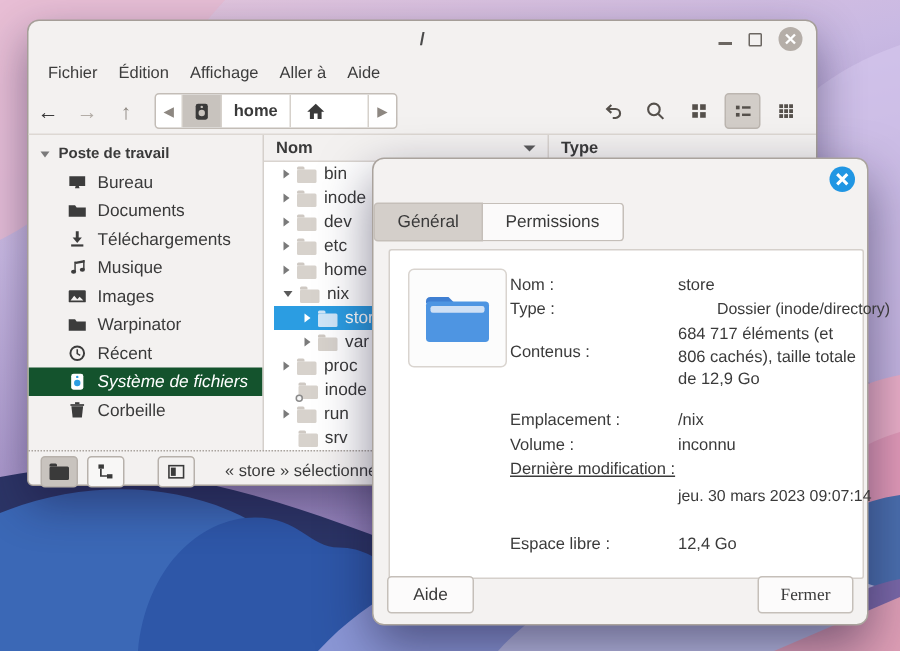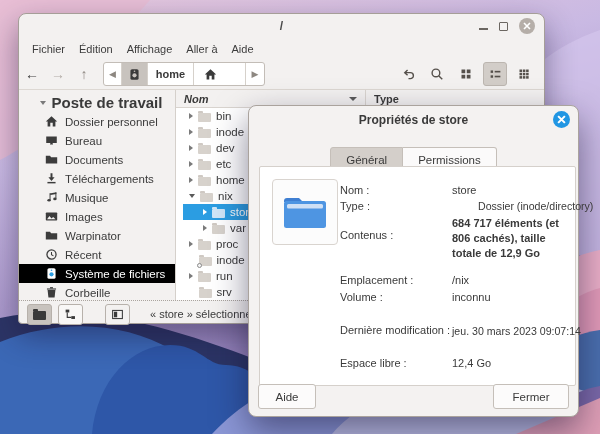--- a/index.html
+++ b/index.html
@@ -25,30 +25,30 @@
   .pchev{width:18px;color:#8d8781;font-size:9px;}
   .pcomp{width:26px;background:#c8c3be;color:#3a3a3a;}
   .phome{width:46px;font-size:11px;font-weight:bold;color:#3a3a3a;}
   .phouse{width:52px;justify-content:flex-start;padding-left:10px;color:#3a3a3a;}
   .tool-right{position:absolute;right:8px;top:3px;display:flex;align-items:center;gap:5px;}
   .ib{width:24px;height:24px;display:flex;align-items:center;justify-content:center;color:#55504b;border-radius:3px;}
   .ib.pressed{background:#d2cdc8;border:1px solid #bcb6b0;box-sizing:border-box;}
   .winbody{display:flex;height:210px;}
   
   .sidebar{width:157px;flex:0 0 157px;border-right:1px solid #d5d0cb;padding-top:3px;box-sizing:border-box;overflow:hidden;}
-  .side-head{height:19px;display:flex;align-items:center;gap:6px;padding-left:8px;font-size:15px;font-weight:bold;color:#3a3a3a;justify-content:center;}
+  .side-head{height:19px;display:flex;align-items:center;gap:6px;padding-left:8px;font-size:10px;font-weight:bold;color:#3a3a3a;}
   .side-item{height:19px;display:flex;align-items:center;gap:7px;padding-left:26px;font-size:11.5px;color:#3a3a3a;}
   .side-item .sic{width:13px;height:13px;flex:0 0 13px;color:#3c3c3c;display:flex;align-items:center;justify-content:center;}
-  .side-item.sel{background:#000000;color:#fff;}
+  .side-item.sel{background:#14532d;color:#fff;font-style:italic;}
   .side-item.sel .sic{color:#fff;}
   
   .pane{flex:1;background:#fff;display:flex;flex-direction:column;overflow:hidden;}
   .cols{height:18px;display:flex;background:#f3f1f0;border-bottom:1px solid #d9d4cf;font-size:11px;font-weight:bold;color:#3a3a3a;}
   .cols .c{display:flex;align-items:center;padding-left:8px;border-right:1px solid #d9d4cf;box-sizing:border-box;}
-  .c-nom{flex:0 0 190px;font-style:italic;}.c-taille{flex:0 0 85px;}.c-type{flex:1;border-right:none!important;}
+  .c-nom{flex:0 0 190px;}.c-taille{flex:0 0 85px;}.c-type{flex:1;border-right:none!important;}
   .sortarrow{margin-left:auto;margin-right:8px;width:0;height:0;border-left:4px solid transparent;border-right:4px solid transparent;border-top:4px solid #5a5a5a;}
   .trees{flex:1;position:relative;}
   .trow{height:16px;display:flex;align-items:center;gap:5px;font-size:11.5px;color:#3a3a3a;padding-left:13px;}
   .trow.d2{padding-left:27px;}
   .trow.sel{background:linear-gradient(to right,#fff 7px,#2b9de2 7px);color:#fff;}
   .exp{width:0;height:0;flex:0 0 auto;}
   .exp.r{border-top:3.5px solid transparent;border-bottom:3.5px solid transparent;border-left:4.5px solid #7a7a7a;}
   .exp.d{border-left:3.5px solid transparent;border-right:3.5px solid transparent;border-top:4.5px solid #5a5a5a;}
   .exp.none{width:4.5px;}
   .trow.sel .exp.r{border-left-color:#fff;}
@@ -63,33 +63,33 @@
   .sb-btn.pressed{background:#c8c3be;}
   .sb-sep{width:10px;}
   .sb-text{font-size:11px;color:#3a3a3a;margin-left:14px;white-space:nowrap;overflow:hidden;}
   .sb-fold{width:13px;height:9px;background:#3a3a3a;border-radius:1px;position:relative;margin-top:2px;}
   .sb-fold::before{content:"";position:absolute;top:-2px;left:0;width:5px;height:2px;background:#3a3a3a;border-radius:1px 1px 0 0;}
   
   .dlg{position:absolute;left:248px;top:105px;width:331px;height:312px;background:#f4f2f1;border:1px solid #aaa39d;border-radius:8px;box-shadow:0 14px 34px rgba(20,15,50,.5);box-sizing:border-box;}
   .dlg-head{height:27px;position:relative;display:flex;align-items:center;justify-content:center;}
   .dlg-title{font-size:12px;font-weight:bold;color:#3a3a3a;}
   .dlg-close{position:absolute;right:8px;top:5px;width:17px;height:17px;border-radius:50%;background:#2196e3;display:flex;align-items:center;justify-content:center;color:#fff;}
-  .tabs{display:flex;justify-content:center;margin-top:14px;}
+  .tabs{display:flex;margin-top:2px;}
   .tab{height:26px;display:flex;align-items:center;padding:0 15px;font-size:11.5px;color:#3a3a3a;border:1px solid #c5bfb9;background:#fbfafa;box-sizing:border-box;}
   .tab.active{background:#d4cfca;border-radius:3px 0 0 3px;font-weight:normal;}
   .tab.idle{border-left:none;border-radius:0 3px 3px 0;}
   .dlg-content{position:absolute;left:10px;top:60px;width:317px;height:220px;background:#fff;border:1px solid #d5d0cb;border-radius:2px;box-sizing:border-box;}
   .iconbox{position:absolute;left:12px;top:12px;width:64px;height:64px;border:1px solid #d9d4cf;border-radius:4px;background:#fcfcfc;display:flex;align-items:center;justify-content:center;}
   .flabel{position:absolute;left:80px;font-size:11px;color:#3a3a3a;white-space:nowrap;}
   .fvalue{position:absolute;left:192px;font-size:11px;color:#3a3a3a;}
-  .fwrap{width:124px;line-height:15px;font-weight:bold;}
+  .fwrap{width:124px;line-height:15px;}
   .fnowrap{white-space:nowrap;font-size:10.6px;}
   .dlg-btn{position:absolute;bottom:7px;height:25px;border:1px solid #c5bfb9;border-radius:3px;background:#fcfbfb;font-size:11.5px;color:#3a3a3a;display:flex;align-items:center;justify-content:center;box-sizing:border-box;}
   .btn-aide{left:9px;width:58px;}
-  .btn-fermer{right:9px;width:76px;}
+  .btn-fermer{right:9px;width:64px;font-family:Liberation Serif, serif;}
 </style>
 </head>
 <body>
 
 <div class="stage">
 
   <svg class="wall" viewBox="0 0 600 434" preserveAspectRatio="none">
     <defs>
       <linearGradient id="bg" x1="0" y1="0" x2="0.35" y2="1">
         <stop offset="0" stop-color="#e9c9dd"></stop>
@@ -206,28 +206,20 @@
 
     <div class="winbody">
 
       <div class="sidebar">
         <div class="side-head">
           <span class="exp d" style="width:0;height:0;border-left:3.5px solid transparent;border-right:3.5px solid transparent;border-top:4.5px solid #7a7a7a;display:inline-block;"></span>
           <span>Poste de travail</span>
         </div>
         <div class="side-item">
           <span class="sic">
-              <svg width="13" height="13" viewBox="0 0 16 16">
-                <path d="M8 1.5 L15 8 H12.8 V14 H9.5 V9.5 H6.5 V14 H3.2 V8 H1 Z" fill="currentColor"></path>
-              </svg>
-            </span>
-          <span>Dossier personnel</span>
-        </div>
-        <div class="side-item">
-          <span class="sic">
               <svg width="13" height="13" viewBox="0 0 16 16" fill="currentColor">
                 <path d="M1.5 3 h13 v8 h-5.2 l.6 2 h-3.8 l.6-2 H1.5 Z"></path>
               </svg>
             </span>
           <span>Bureau</span>
         </div>
         <div class="side-item">
           <span class="sic">
               <svg width="13" height="13" viewBox="0 0 16 16" fill="currentColor">
                 <path d="M1 3.5 h5.2 l1.3 1.8 H15 V13 H1 Z"></path>
@@ -398,21 +390,20 @@
             <rect x="2" y="3" width="12" height="10" fill="none" stroke="currentColor" stroke-width="1.3"></rect>
             <rect x="3.6" y="4.6" width="4" height="6.8" fill="currentColor"></rect>
           </svg>
       </span>
       <span class="sb-text">« store » sélectionné (contena</span>
     </div>
   </div>
 
   <div class="dlg">
     <div class="dlg-head">
-      <span class="dlg-title">Propriétés de store</span>
       <span class="dlg-close">
         <svg width="9" height="9" viewBox="0 0 8 8">
             <path d="M1 1 L7 7 M7 1 L1 7" stroke="#fff" stroke-width="1.8"></path>
           </svg>
       </span>
     </div>
     <div class="tabs">
       <span class="tab active">Général</span>
       <span class="tab idle">Permissions</span>
     </div>
@@ -427,21 +418,21 @@
       <span class="flabel" style="top:17px;">Nom :</span>
       <span class="fvalue" style="top:17px;">store</span>
       <span class="flabel" style="top:33px;">Type :</span>
       <span class="fvalue fnowrap" style="top:33px;padding-left:26px;">Dossier (inode/directory)</span>
       <span class="flabel" style="top:62px;">Contenus :</span>
       <span class="fvalue fwrap" style="top:49px;">684 717 éléments (et 806 cachés), taille totale de 12,9 Go</span>
       <span class="flabel" style="top:107px;">Emplacement :</span>
       <span class="fvalue" style="top:107px;">/nix</span>
       <span class="flabel" style="top:124px;">Volume :</span>
       <span class="fvalue" style="top:124px;">inconnu</span>
-      <span class="flabel" style="top:157px;">Dernière modification :</span>
+      <span class="flabel" style="top:140px;text-decoration:underline;">Dernière modification :</span>
       <span class="fvalue fnowrap" style="top:157.5px;">jeu. 30 mars 2023 09:07:14</span>
       <span class="flabel" style="top:190px;">Espace libre :</span>
       <span class="fvalue" style="top:190px;">12,4 Go</span>
     </div>
     <span class="dlg-btn btn-aide">Aide</span>
     <span class="dlg-btn btn-fermer">Fermer</span>
   </div>
 
 </div>
 

